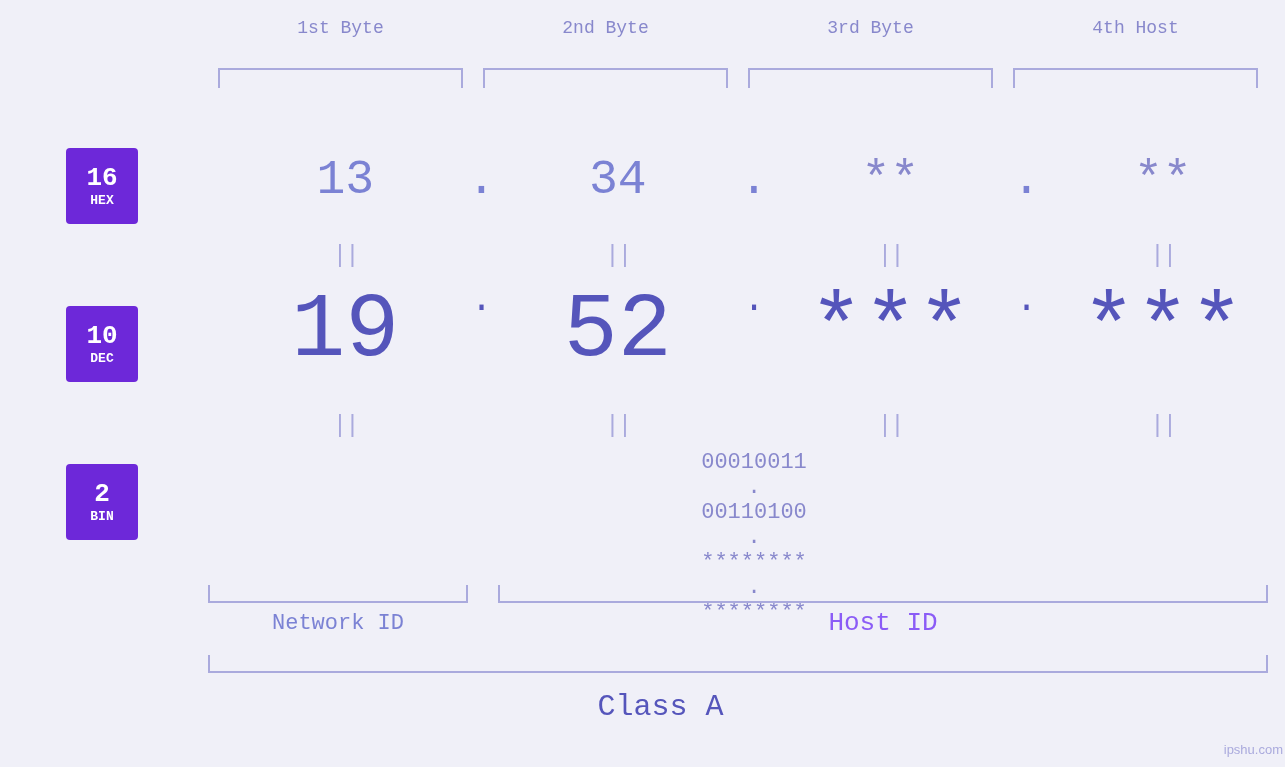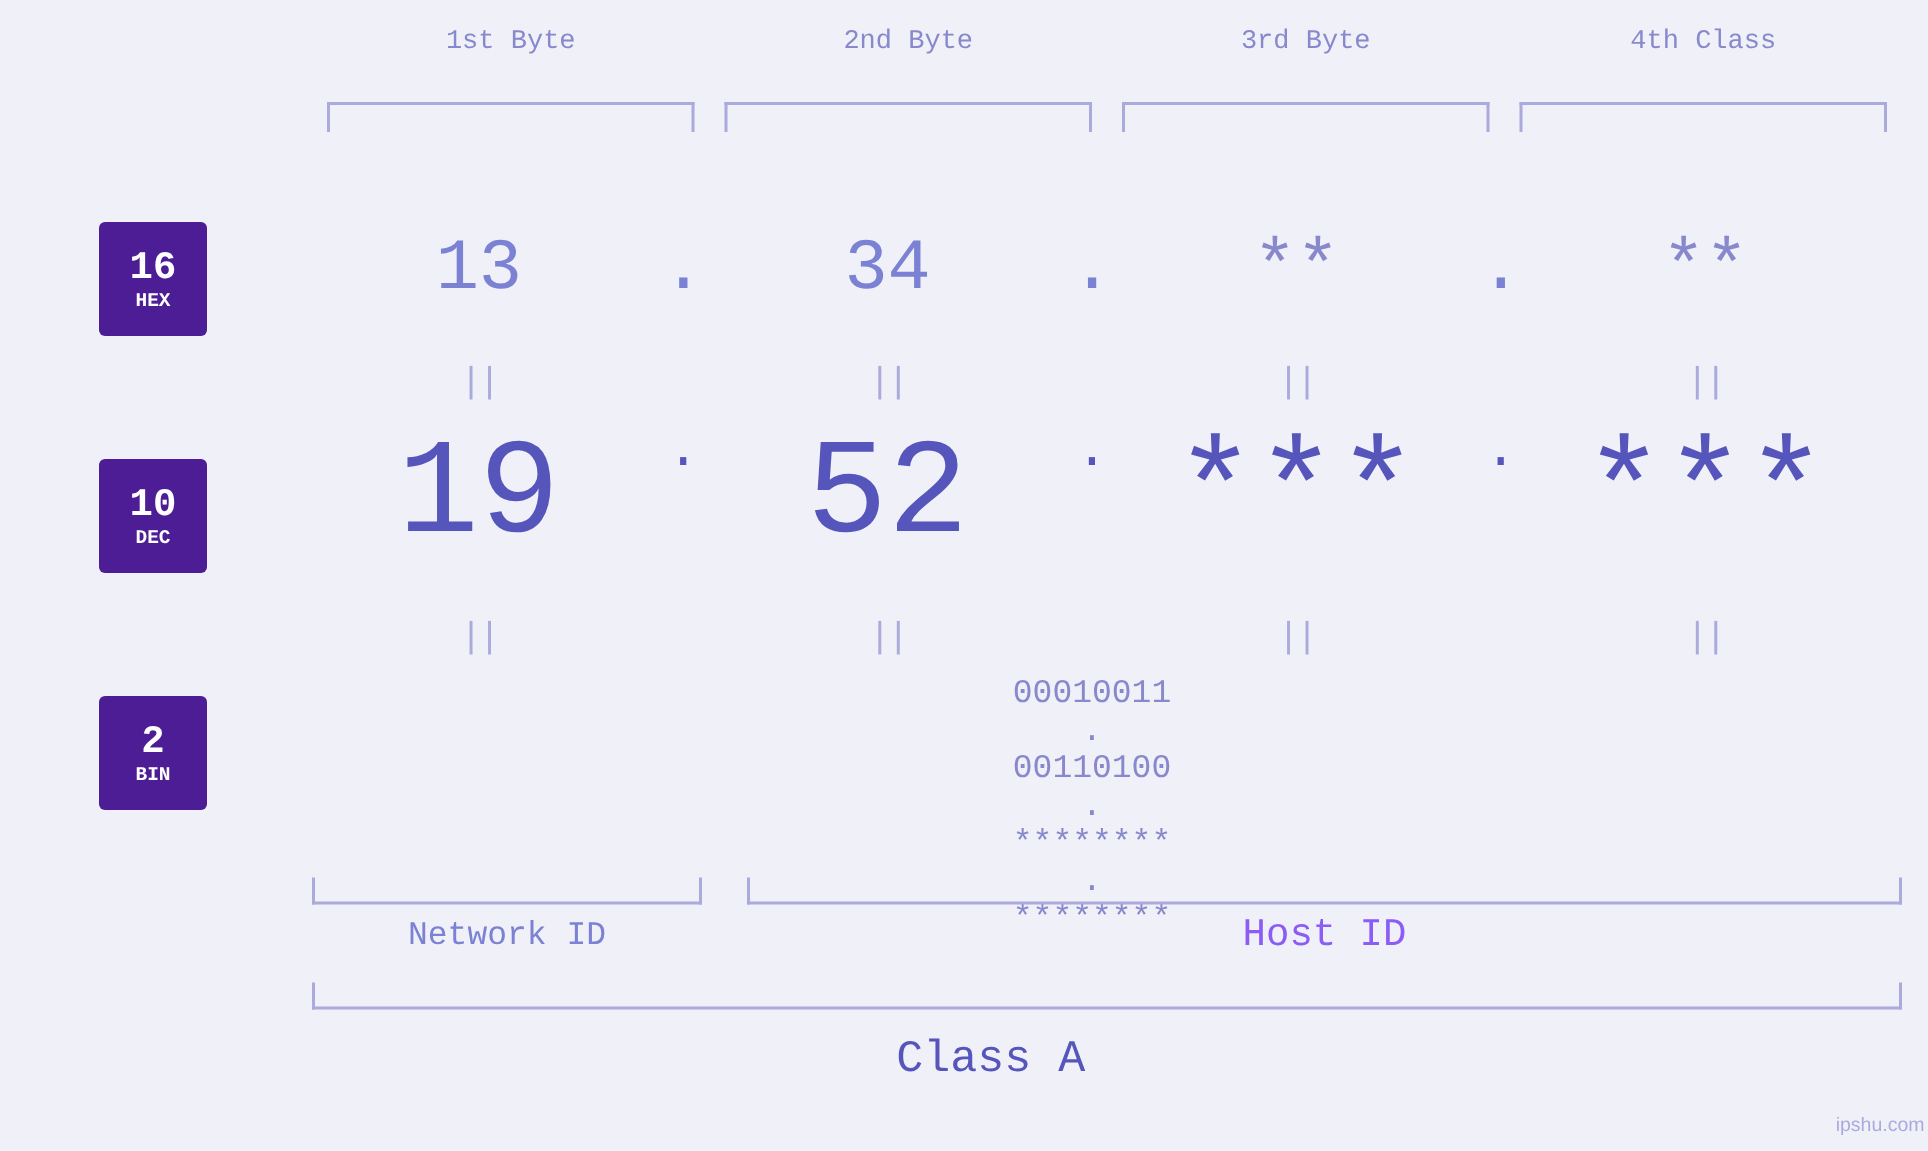--- a/index.html
+++ b/index.html
@@ -29,21 +29,21 @@
       left: 48px;
       top: 148px;
       display: flex;
       flex-direction: column;
       gap: 0px;
     }
 
     .base-badge {
       width: 72px;
       height: 76px;
-      background-color: #4c1d95;
+      background-color: #6d28d9;
       color: white;
       display: flex;
       flex-direction: column;
       align-items: center;
       justify-content: center;
       border-radius: 4px;
       margin-bottom: 82px;
     }
 
     .base-badge .base-num {
@@ -89,21 +89,21 @@
       margin: 0 10px;
       border-top: 2px solid #aaaadd;
       border-left: 2px solid #aaaadd;
       border-right: 2px solid #aaaadd;
     }
 
     
     .grid-area {
       position: absolute;
       top: 130px;
-      left: 180px;
+      left: 206px;
       width: 1060px;
     }
 
     
     .hex-row {
       display: flex;
       align-items: center;
       height: 100px;
     }
 
@@ -301,21 +301,21 @@
   </style>
 </head>
 <body>
 
 <div class="container">
 
   <div class="col-headers">
     <div class="col-header">1st Byte</div>
     <div class="col-header">2nd Byte</div>
     <div class="col-header">3rd Byte</div>
-    <div class="col-header">4th Class</div>
+    <div class="col-header">4th Host</div>
   </div>
 
   <div class="bracket-row">
     <div class="bracket"></div>
     <div class="bracket"></div>
     <div class="bracket"></div>
     <div class="bracket"></div>
   </div>
 
   <div class="base-labels">

